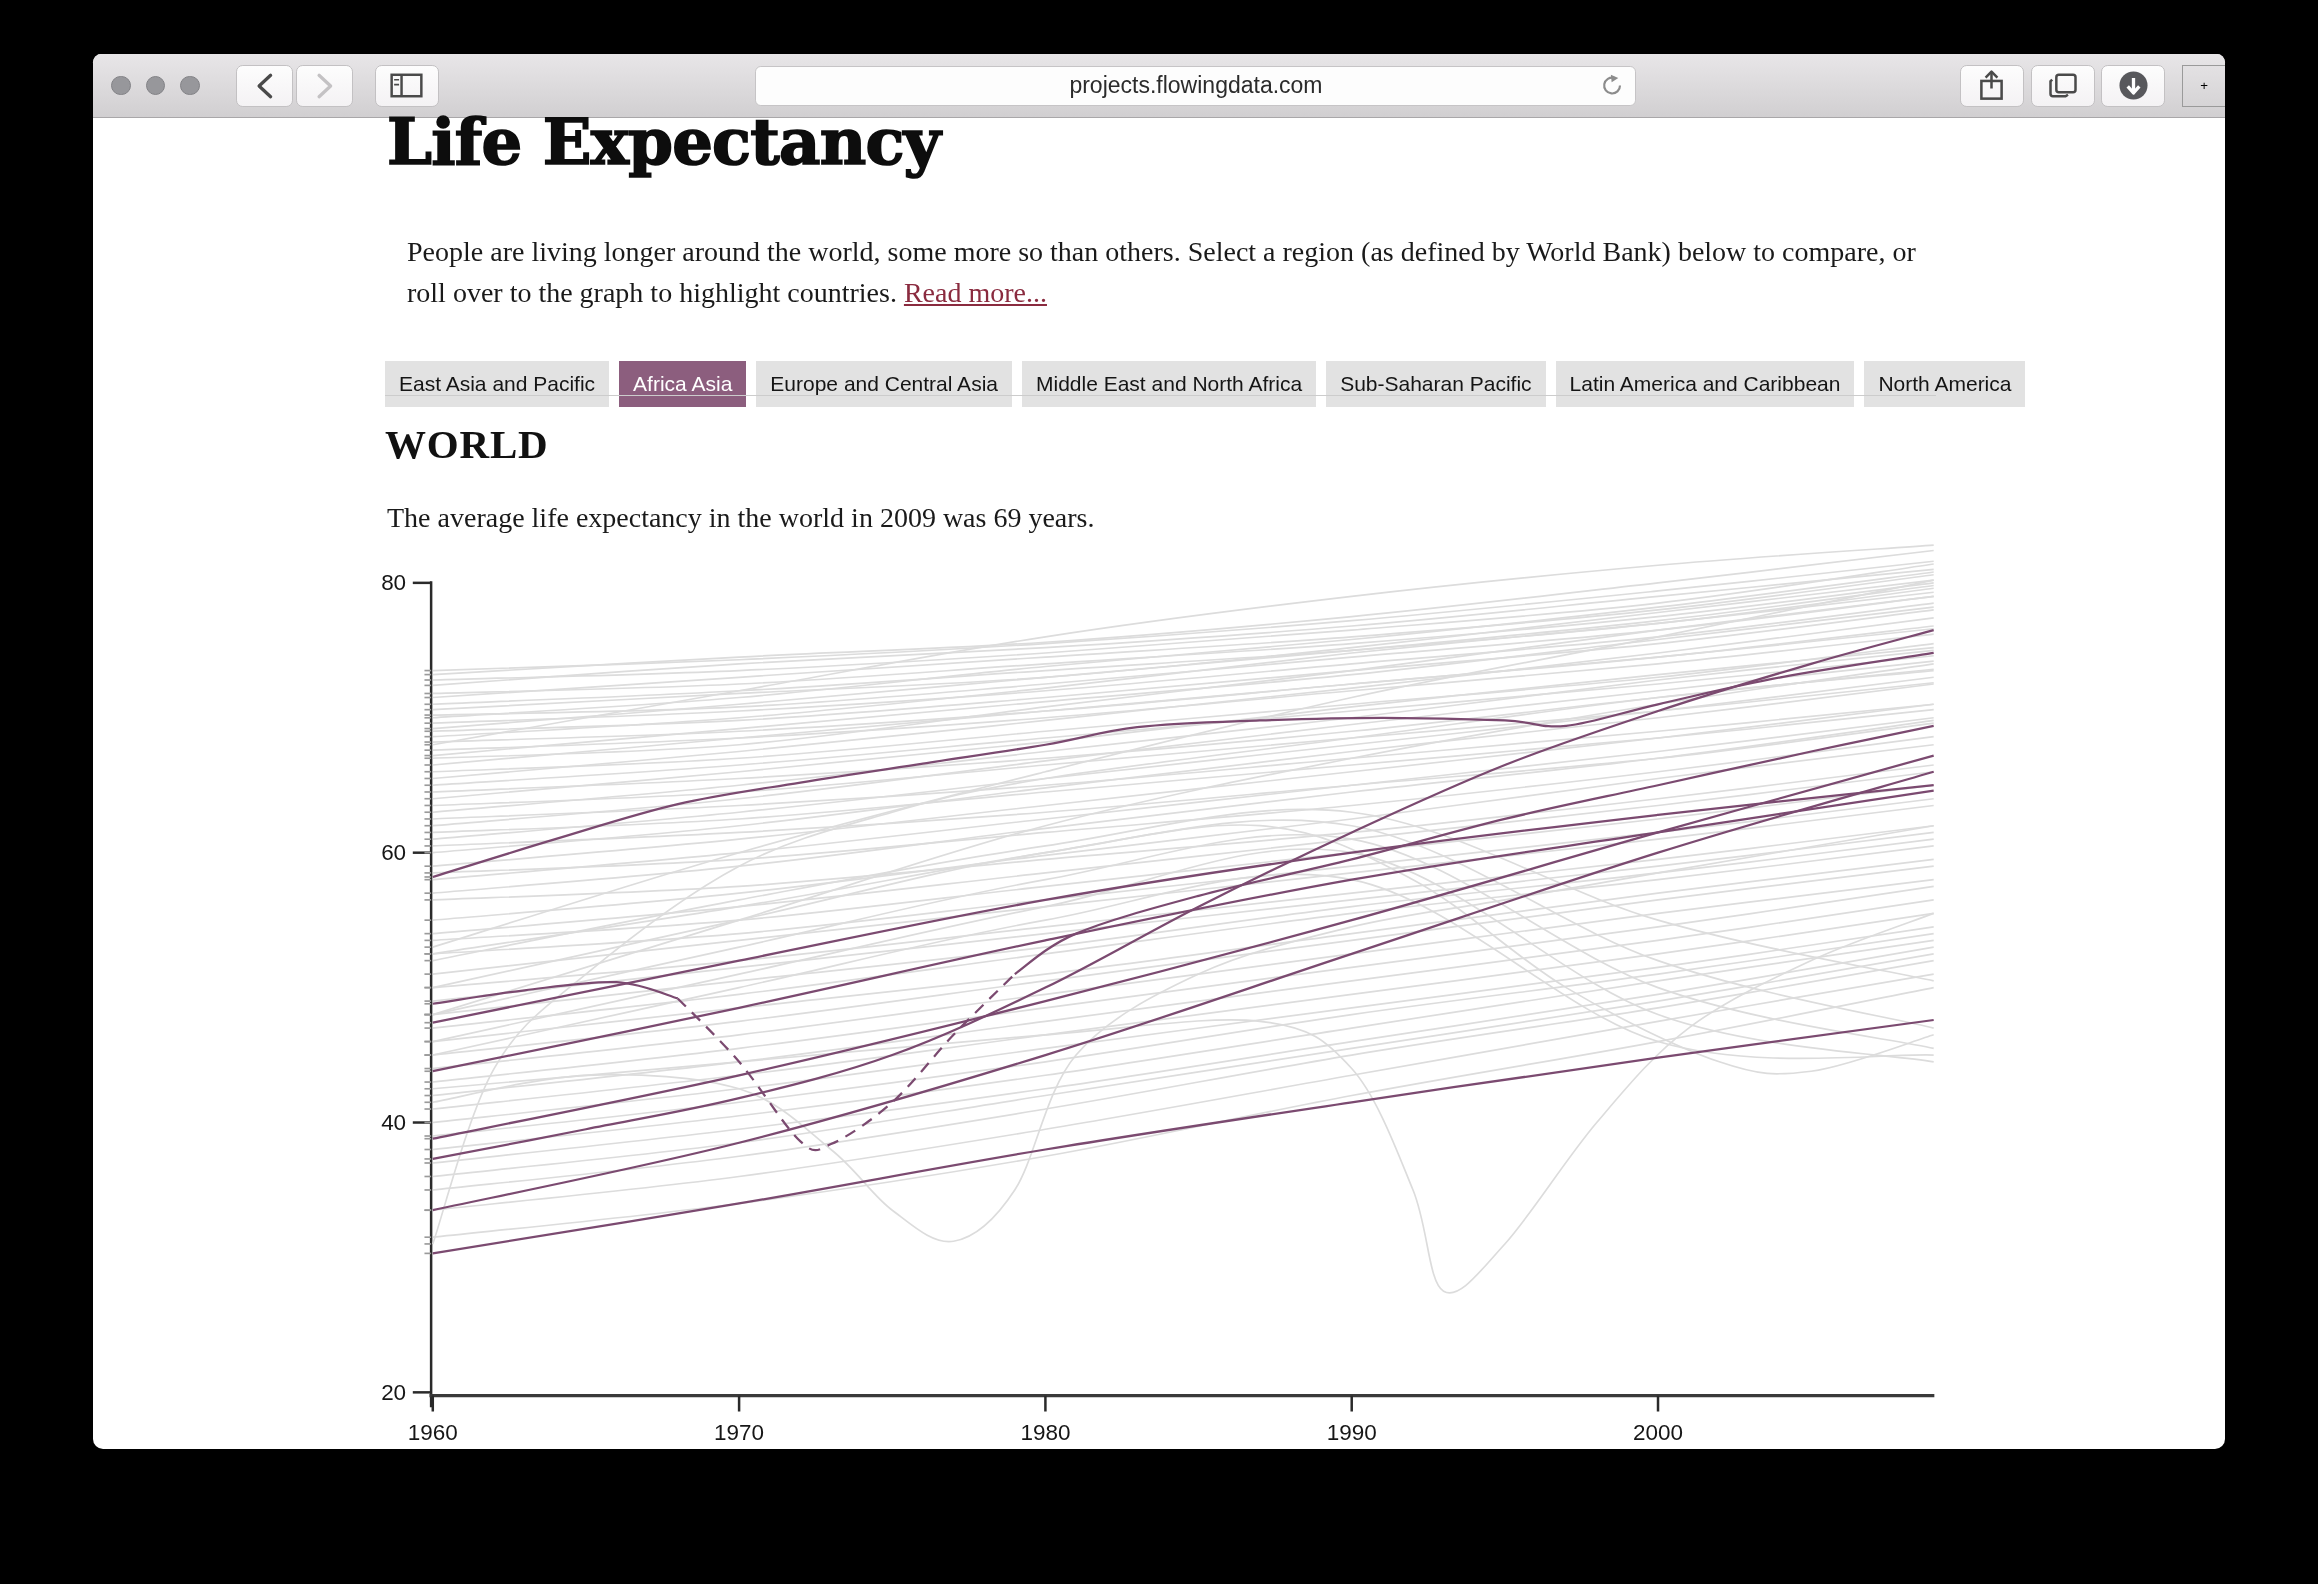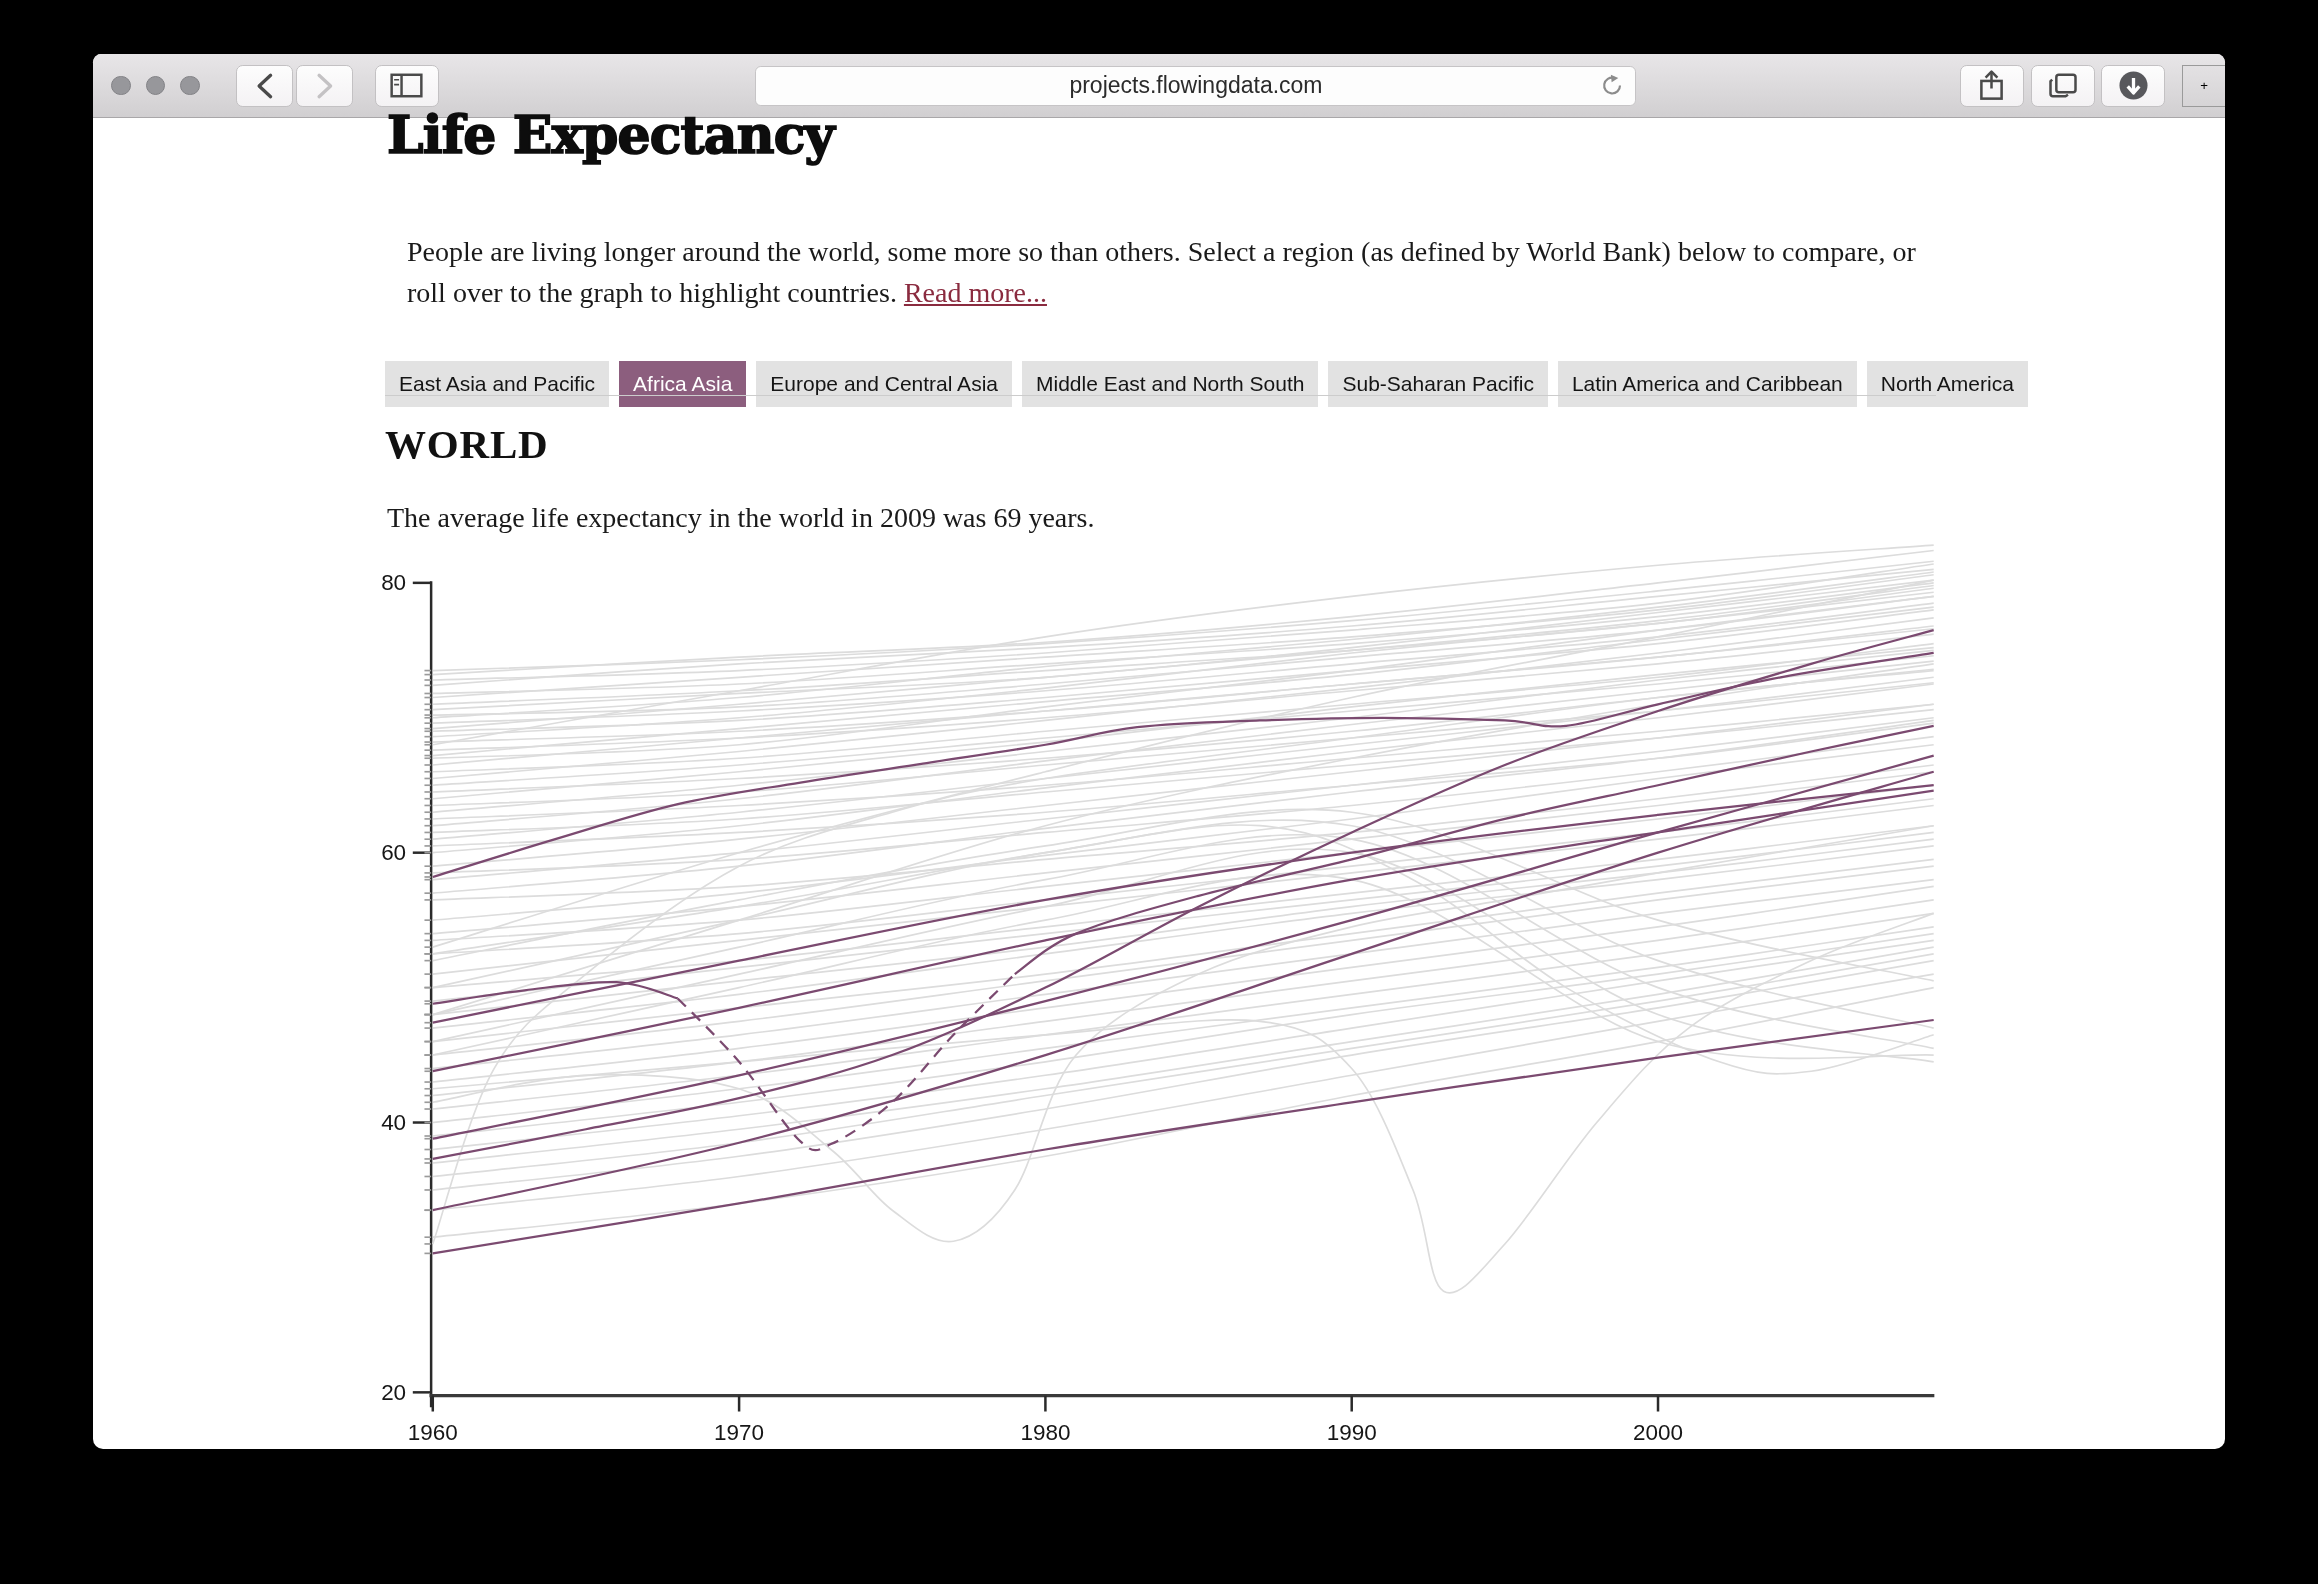--- a/index.html
+++ b/index.html
@@ -19,21 +19,21 @@
   .tbtn.w74{width:62px;}
   #urlfield{position:relative;width:879px;height:38px;background:#fdfdfd;border:0.8px solid #c6c4c6;
             border-radius:5.8px;margin:13px auto;display:flex;align-items:center;justify-content:center;}
   #urltext{font-size:23px;color:#2b2b2b;}
   #reload{position:absolute;right:10px;top:6.7px;}
   .rspacer{flex:1;}
   #plus-tab{width:42px;height:40px;border:0.8px solid #9a9a9a;border-right:none;display:flex;align-items:center;
             justify-content:center;margin-left:16.7px;background:linear-gradient(#e3e1e3,#d6d4d6);}
   
   #page-title{position:absolute;left:294px;top:50px;font-family:"DejaVu Serif",serif;font-weight:900;
-              font-size:52px;color:#0d0d0d;letter-spacing:-0.8px;-webkit-text-stroke:1.7px #0d0d0d;}
+              font-size:64px;color:#0d0d0d;letter-spacing:-0.8px;-webkit-text-stroke:1.7px #0d0d0d;}
   #intro{position:absolute;left:294px;top:177px;width:1537px;font-family:"Liberation Serif",serif;
          font-size:28px;line-height:1.47;color:#1a1a1a;margin-left:20px;}
   #read-more{color:#8a2b3f;text-decoration:underline;cursor:pointer;}
   #region-row{position:absolute;left:292px;top:275px;display:flex;gap:10px;}
   .rbtn{font-size:21px;color:#151515;background:#e2e2e2;padding:10.8px 14px;white-space:nowrap;cursor:pointer;margin-top:32px;}
   .rbtn.selected{background:var(--purple);color:#fff;}
   #rule{position:absolute;left:292px;top:341px;width:1551px;height:0.8px;background:#ccc;}
   #world-heading{position:absolute;left:292px;top:366px;font-family:Liberation Serif, serif;
                  font-weight:600;font-size:41px;color:#111;letter-spacing:0.8px;}
   #world-sub{position:absolute;left:294px;top:448px;font-family:"Liberation Serif",serif;
@@ -109,21 +109,21 @@
   </div>
 
   <div id="page-title">Life Expectancy</div>
 
   <div id="intro"><span>People are living longer around the world, some more so than others. Select a region (as defined by World Bank) below to compare, or roll over to the graph to highlight countries. </span><span id="read-more" style="color: rgb(138, 43, 63);">Read more...</span></div>
 
   <div id="region-row">
       <div class="rbtn">East Asia and Pacific</div>
       <div class="rbtn selected">Africa Asia</div>
       <div class="rbtn">Europe and Central Asia</div>
-      <div class="rbtn">Middle East and North South</div>
+      <div class="rbtn">Middle East and North Africa</div>
       <div class="rbtn">Sub-Saharan Pacific</div>
       <div class="rbtn">Latin America and Caribbean</div>
       <div class="rbtn">North America</div>
     </div>
 
   <div id="rule"></div>
 
   <div id="world-heading">WORLD</div>
   <div id="world-sub">The average life expectancy in the world in 2009 was 69 years.</div>
 

